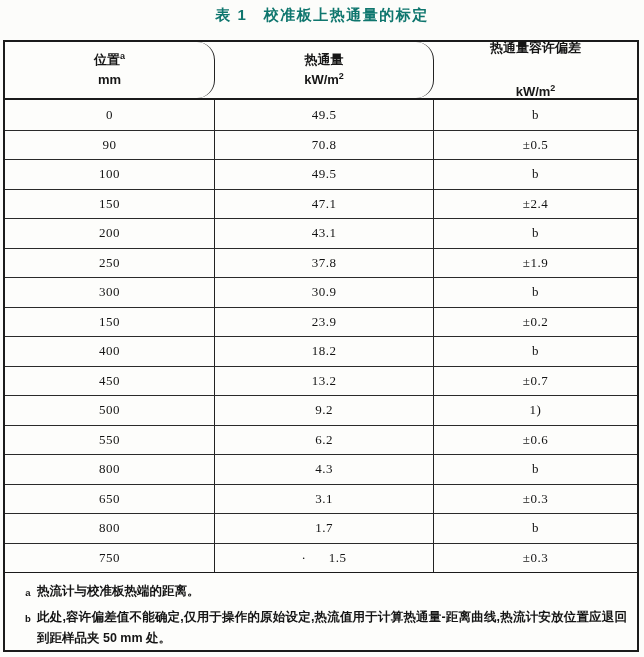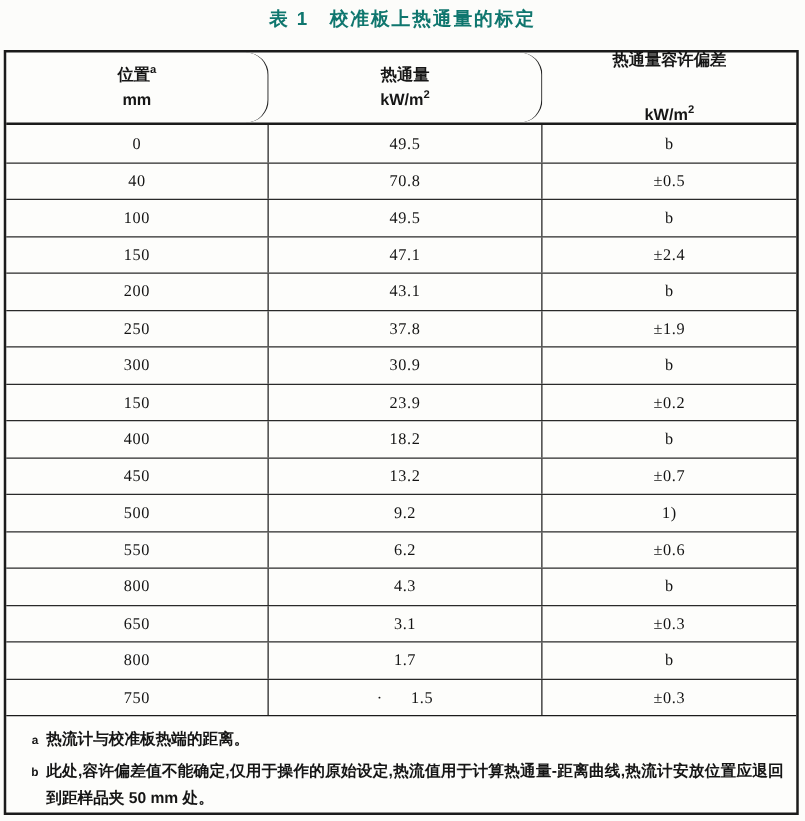--- a/index.html
+++ b/index.html
@@ -135,21 +135,21 @@
     </div>
 
     <div class="tbody">
   <div class="tr">
     <div class="td col-1 cell-pos">0</div>
     <div class="td col-2 cell-flux">49.5</div>
     <div class="td col-3 cell-tol">b</div>
   </div>
 
   <div class="tr">
-    <div class="td col-1 cell-pos">40</div>
+    <div class="td col-1 cell-pos">90</div>
     <div class="td col-2 cell-flux">70.8</div>
     <div class="td col-3 cell-tol">±0.5</div>
   </div>
 
   <div class="tr">
     <div class="td col-1 cell-pos">100</div>
     <div class="td col-2 cell-flux">49.5</div>
     <div class="td col-3 cell-tol">b</div>
   </div>
 

